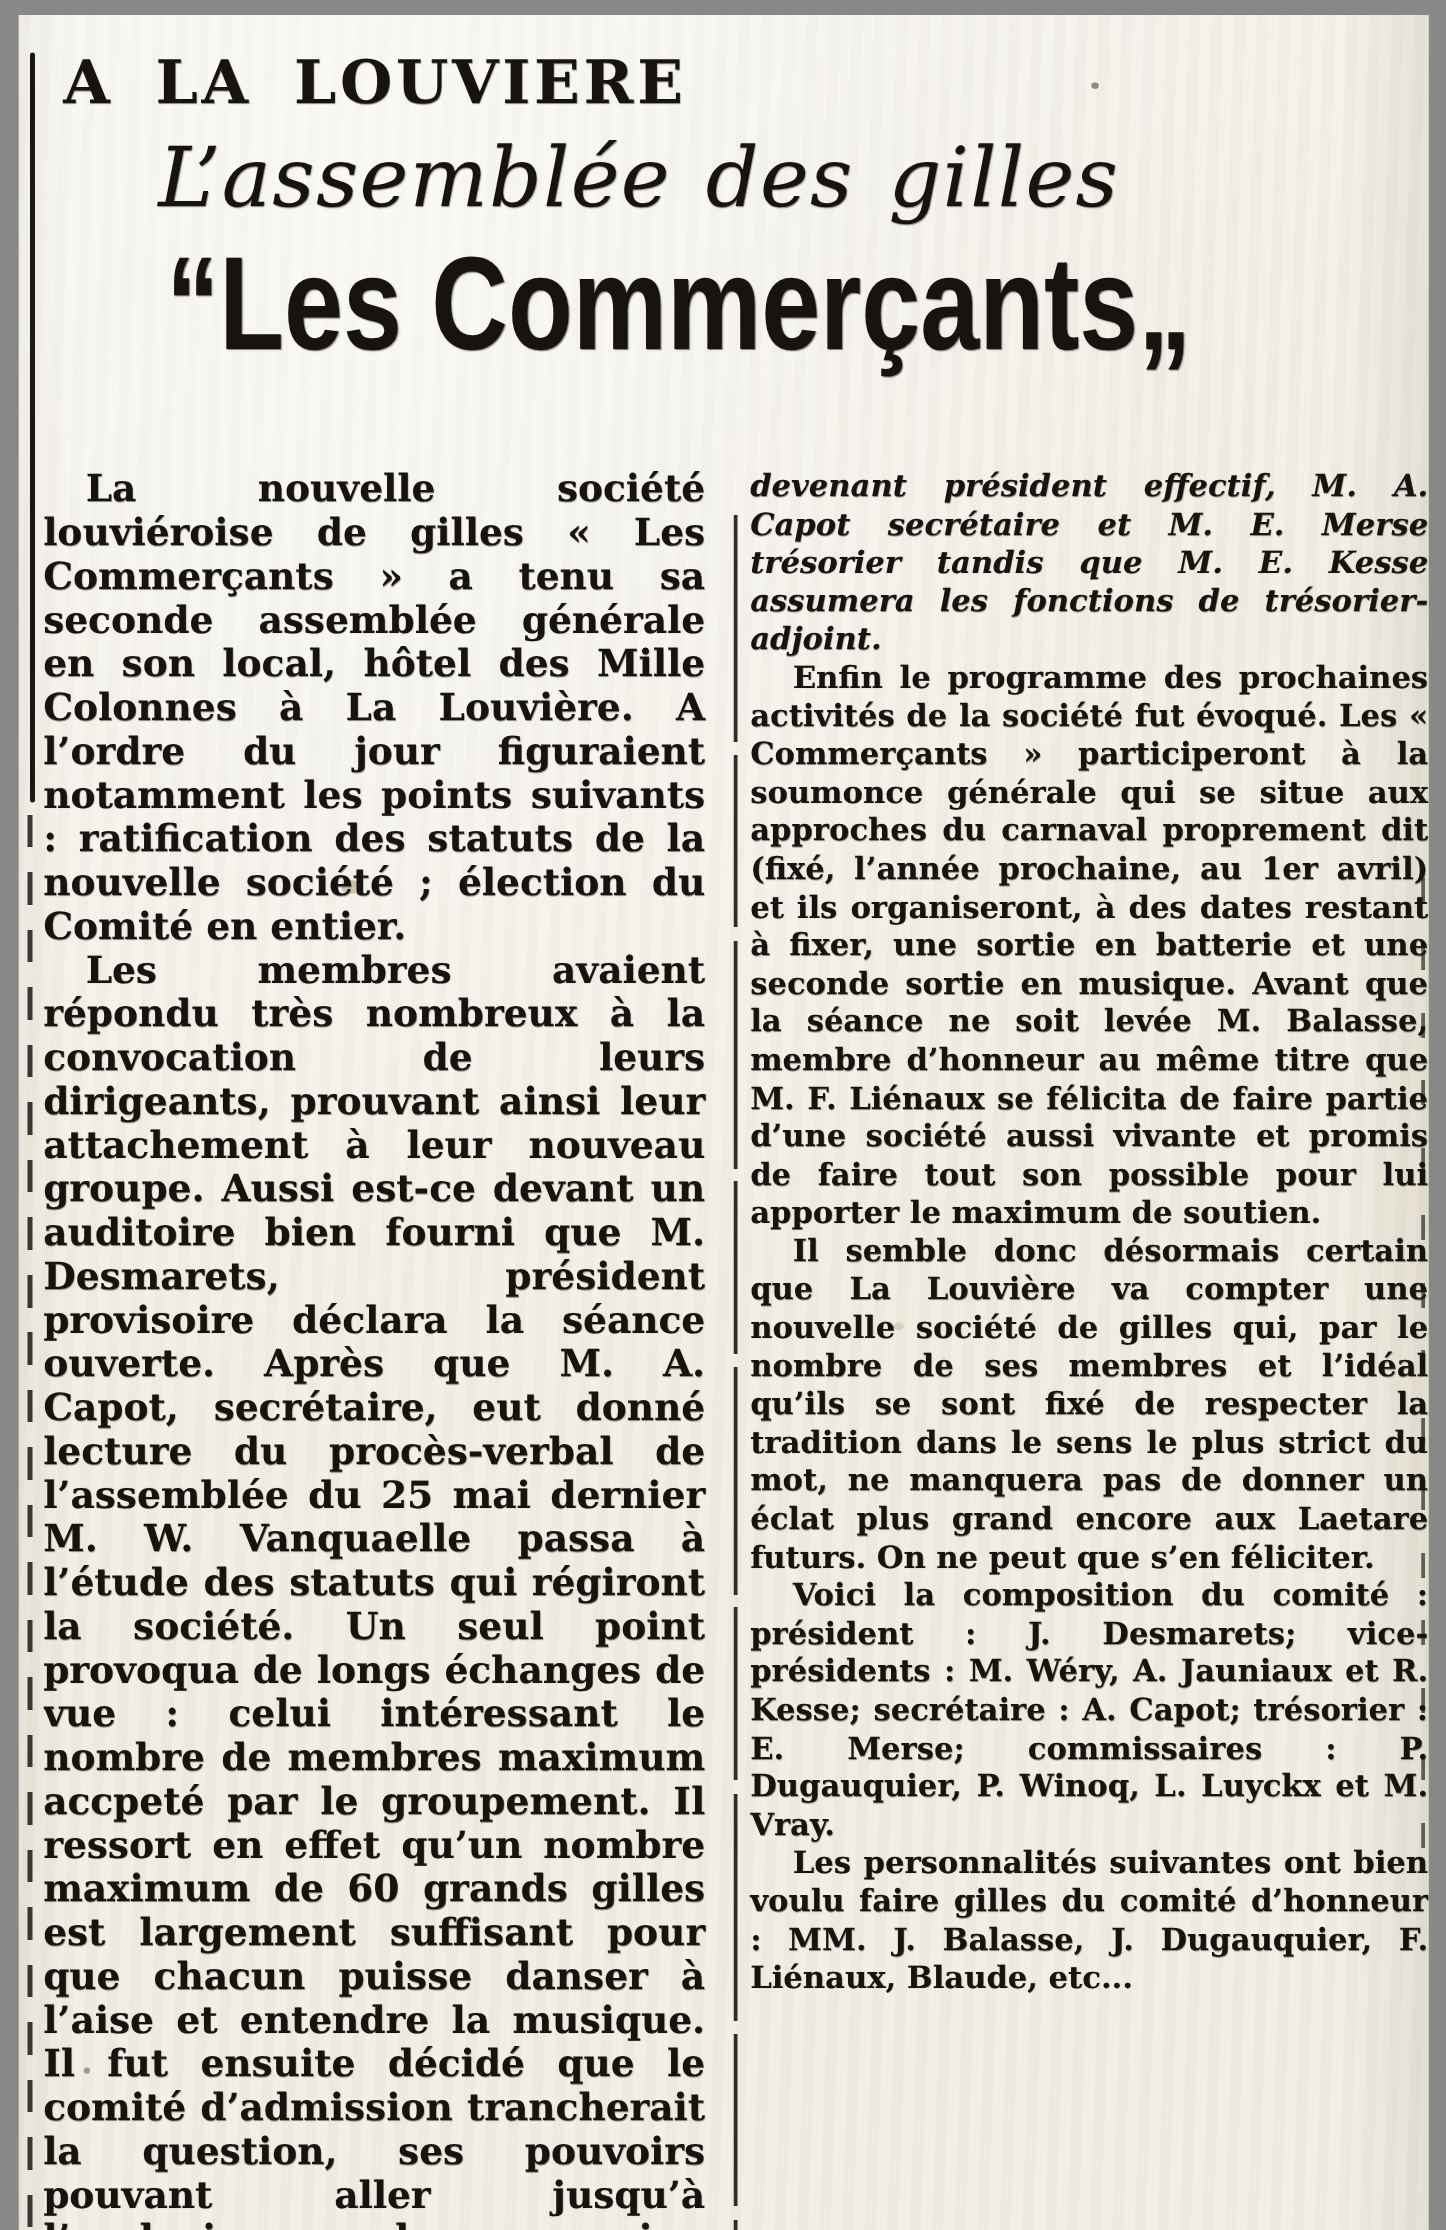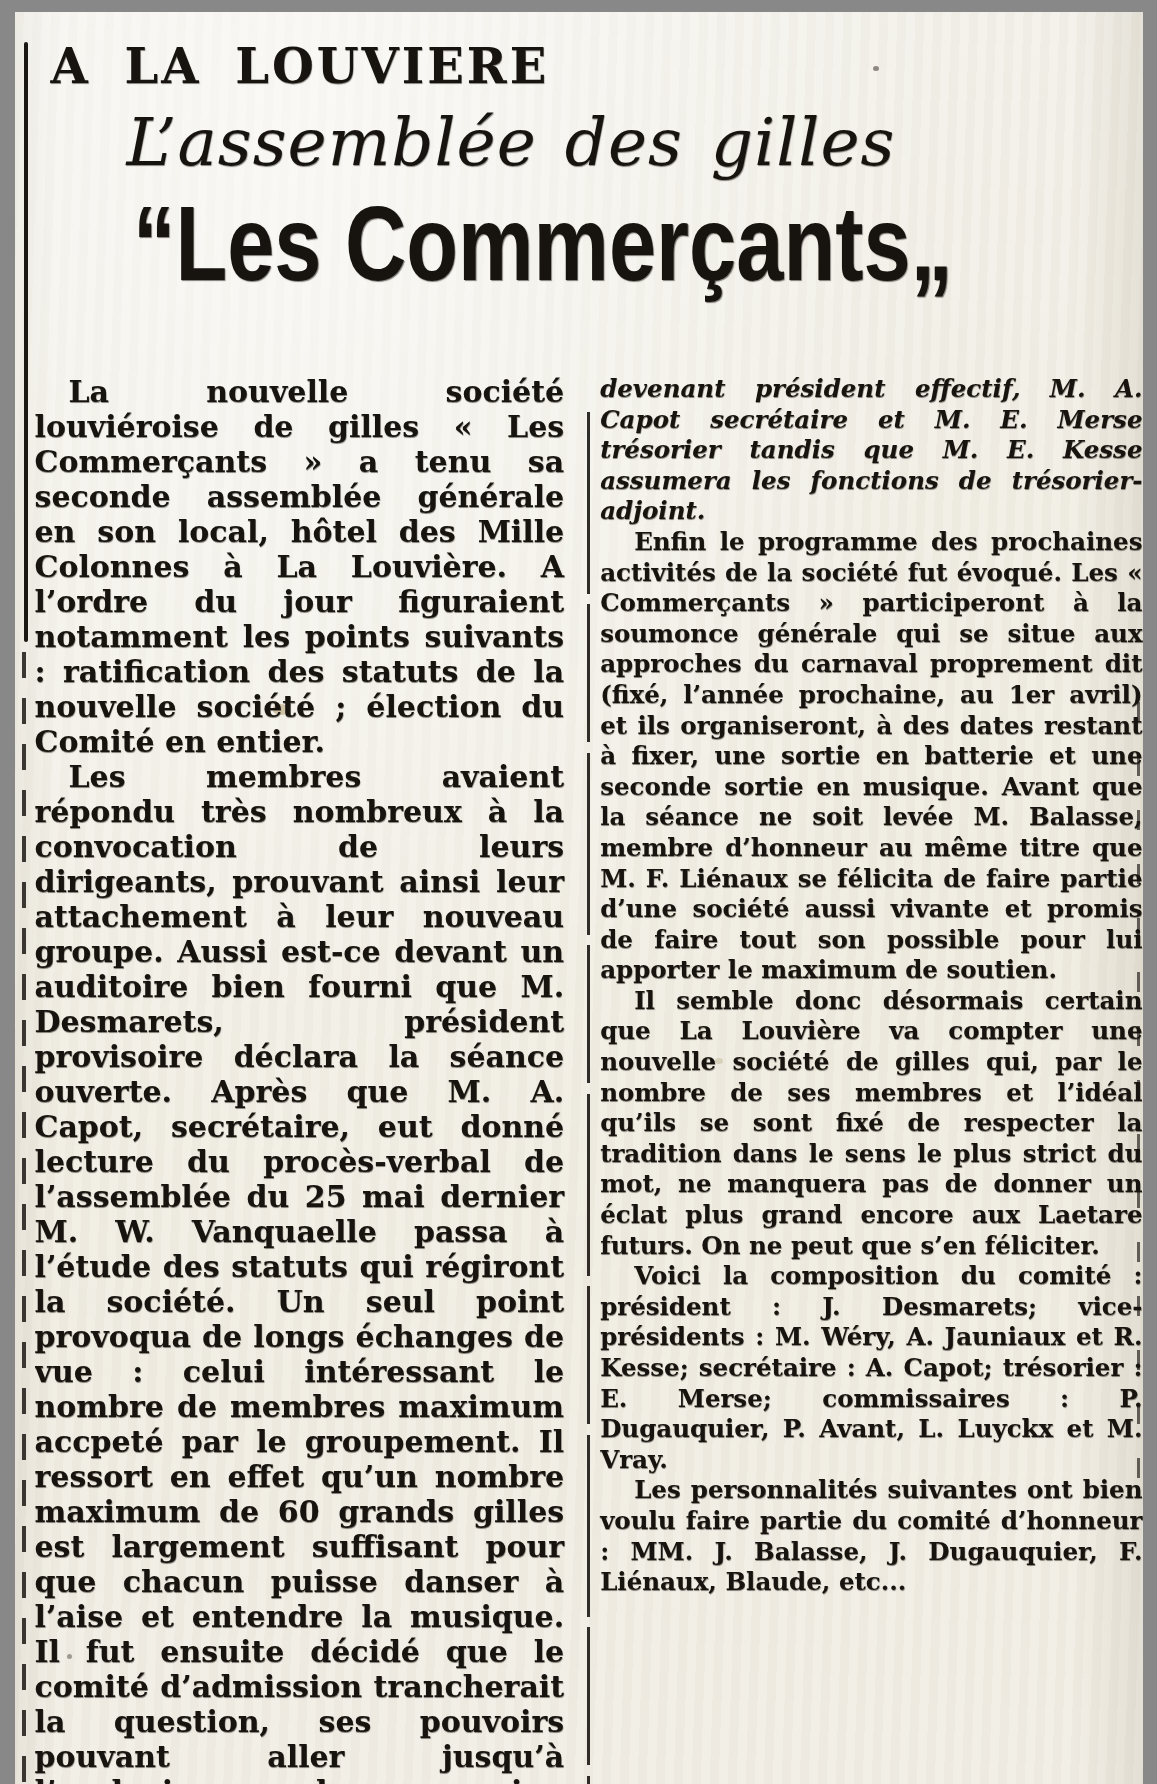--- a/index.html
+++ b/index.html
@@ -105,18 +105,18 @@
     <div class="col col-left" lang="fr">
       <p>La nouvelle société louviéroise de gilles « Les Commerçants » a tenu sa seconde assemblée générale en son local, hôtel des Mille Colonnes à La Louvière. A l’ordre du jour figuraient notamment les points suivants : ratification des statuts de la nouvelle société ; élection du Comité en entier.</p>
       <p>Les membres avaient répondu très nombreux à la convocation de leurs dirigeants, prouvant ainsi leur attachement à leur nouveau groupe. Aussi est-ce devant un auditoire bien fourni que M. Desmarets, président provisoire déclara la séance ouverte. Après que M. A. Capot, secrétaire, eut donné lecture du procès-verbal de l’assemblée du 25 mai dernier M. W. Vanquaelle passa à l’étude des statuts qui régiront la société. Un seul point provoqua de longs échanges de vue : celui intéressant le nombre de membres maximum accpeté par le groupement. Il ressort en effet qu’un nombre maximum de 60 grands gilles est largement suffisant pour que chacun puisse danser à l’aise et entendre la musique. Il fut ensuite décidé que le comité d’admission trancherait la question, ses pouvoirs pouvant aller jusqu’à l’exclusion ou la suspension des membres qui contreviendraient aux règles établies, en matière folklorique par exemple. Notons également qu’aucune femme n’est autorisée à faire le gille et que la société se produira uniquement à La Louvière aux fêtes de la Laetare.</p>
 
     </div>
     <div class="col-gap"></div>
     <div class="col col-right" lang="fr">
       <p class="no-indent">devenant président effectif, M. A. Capot secrétaire et M. E. Merse trésorier tandis que M. E. Kesse assumera les fonctions de trésorier-adjoint.</p>
       <p>Enfin le programme des prochaines activités de la société fut évoqué. Les « Commerçants » participeront à la soumonce générale qui se situe aux approches du carnaval proprement dit (fixé, l’année prochaine, au 1er avril) et ils organiseront, à des dates restant à fixer, une sortie en batterie et une seconde sortie en musique. Avant que la séance ne soit levée M. Balasse, membre d’honneur au même titre que M. F. Liénaux se félicita de faire partie d’une société aussi vivante et promis de faire tout son possible pour lui apporter le maximum de soutien.</p>
       <p>Il semble donc désormais certain que La Louvière va compter une nouvelle société de gilles qui, par le nombre de ses membres et l’idéal qu’ils se sont fixé de respecter la tradition dans le sens le plus strict du mot, ne manquera pas de donner un éclat plus grand encore aux Laetare futurs. On ne peut que s’en féliciter.</p>
-      <p>Voici la composition du comité : président : J. Desmarets; vice-présidents : M. Wéry, A. Jauniaux et R. Kesse; secrétaire : A. Capot; trésorier : E. Merse; commissaires : P. Dugauquier, P. Avant, L. Luyckx et M. Vray.</p>
-      <p>Les personnalités suivantes ont bien voulu faire partie du comité d’honneur : MM. J. Balasse, J. Dugauquier, F. Liénaux, Blaude, etc...</p>
+      <p>Voici la composition du comité : président : J. Desmarets; vice-présidents : M. Wéry, A. Jauniaux et R. Kesse; secrétaire : A. Capot; trésorier : E. Merse; commissaires : P. Dugauquier, P. Winoq, L. Luyckx et M. Vray.</p>
+      <p>Les personnalités suivantes ont bien voulu faire gilles du comité d’honneur : MM. J. Balasse, J. Dugauquier, F. Liénaux, Blaude, etc...</p>
     </div>
   </div>
 
 </div>
 
 </body></html>

